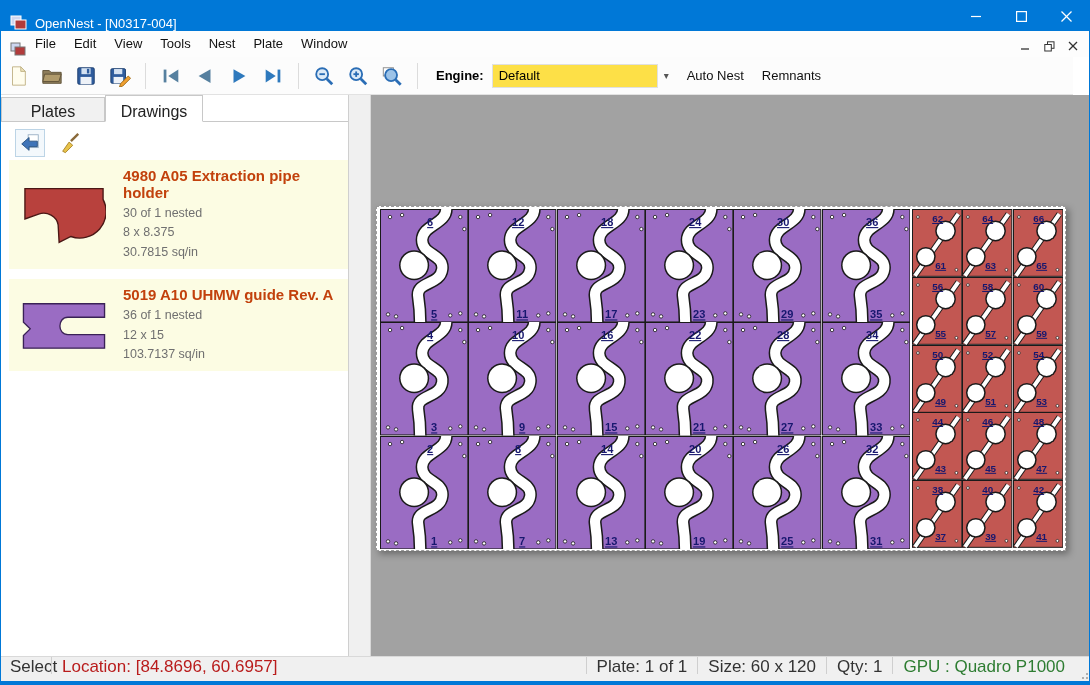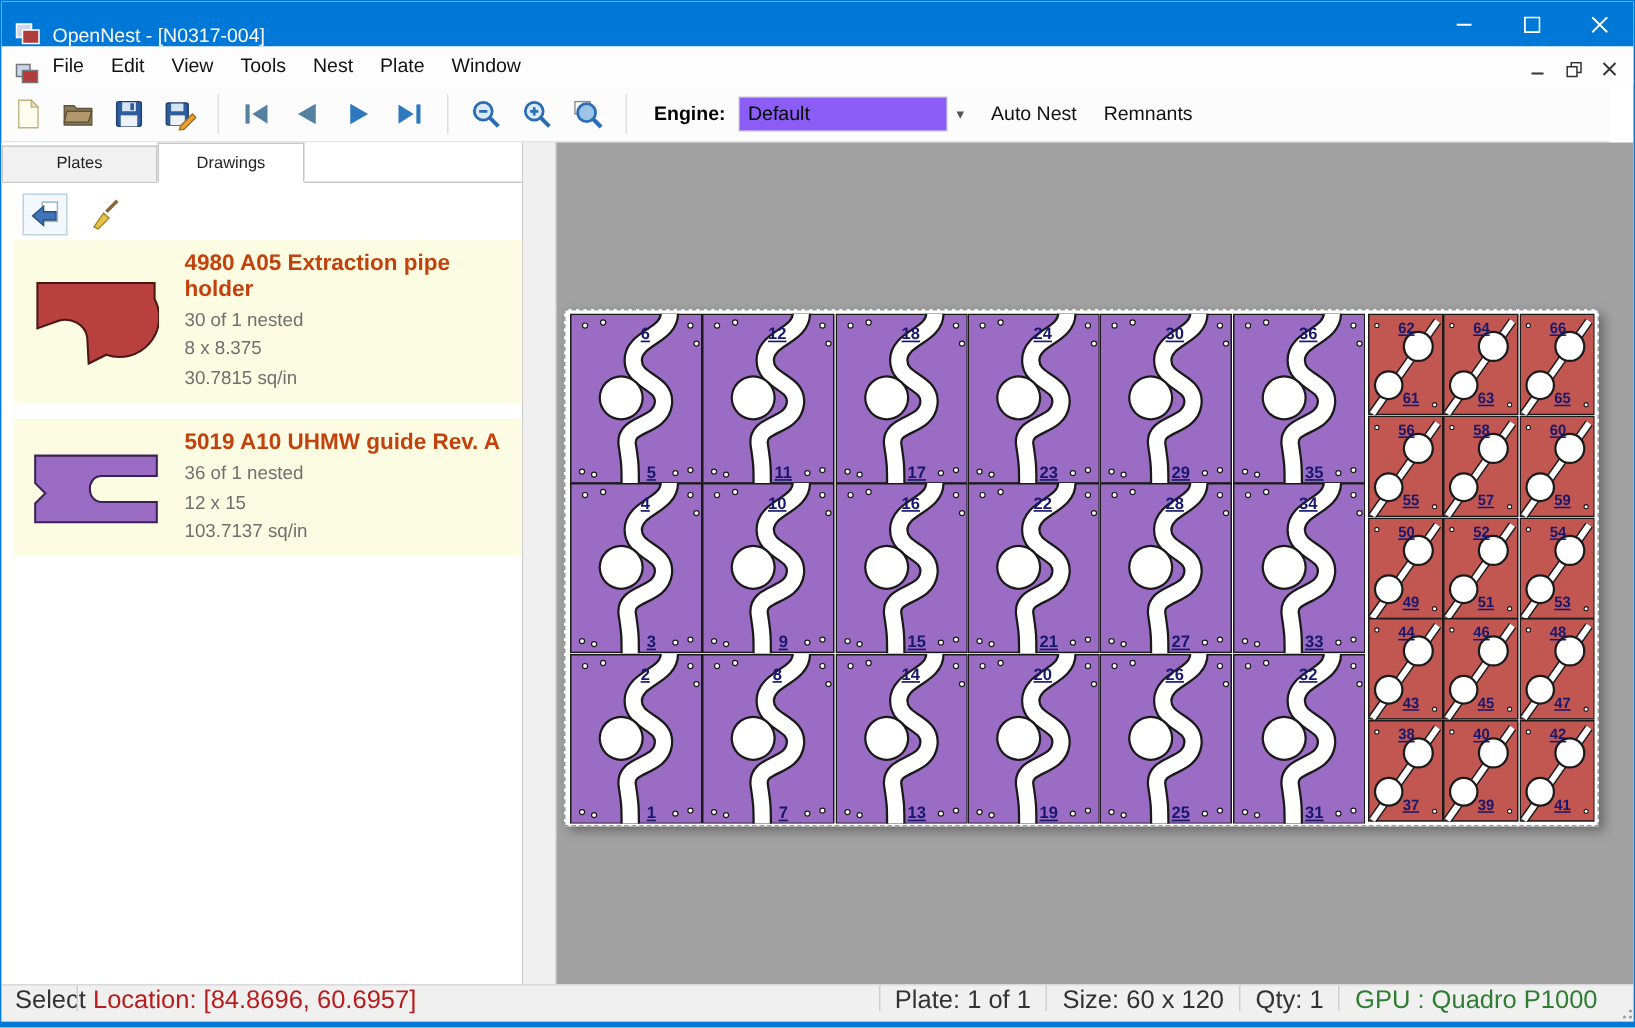--- a/index.html
+++ b/index.html
@@ -24,30 +24,30 @@
   .menubar .spacer { flex:1; }
   .mdi-btn { width:24px; height:22px; display:flex; align-items:center; justify-content:center; }
   .mdi-btn:last-child { margin-right:4px; }
   
   .toolbar { position:absolute; left:0; top:56px; right:16px; height:38px; background:#fcfcfc;
     border-bottom:1px solid #e2e2e2; display:flex; align-items:center; font-size:13px; }
   .tb-btn { width:30px; height:30px; margin:0 2px; display:flex; align-items:center; justify-content:center; }
   .tb-btn svg { width:22px; height:22px; }
   .tb-sep { width:1px; height:26px; background:#dcdcdc; margin:0 8px; }
   .engine-label { font-weight:bold; margin:0 8px 0 10px; }
-  .engine-combo { width:140px; height:24px; background:#8b5cf6; border:1px solid #e0e0e0;
+  .engine-combo { width:166px; height:24px; background:#fde047; border:1px solid #e0e0e0;
     display:flex; align-items:center; padding:0 6px; }
   .engine-combo .val { flex:1; }
   .combo-caret { color:#555; font-size:10px; }
   .tb-text { margin-left:18px; color:#111; cursor:default; }
   
   .sidepanel { position:absolute; left:0; top:94px; width:348px; bottom:25px; background:#fff;
     border-right:1px solid #cfcfcf; }
   .tabbar { display:flex; height:27px; border-bottom:1px solid #c8c8c8; background:#fff; }
-  .tab { padding:5px 0 0 0; width:104px; text-align:center; font-size:11px; border:1px solid #c8c8c8;
+  .tab { padding:5px 0 0 0; width:104px; text-align:center; font-size:16px; border:1px solid #c8c8c8;
     background:#f1f1f1; color:#222; margin-top:2px; border-bottom:none; }
   .tab.active { background:#fff; margin-top:0; padding-top:7px; position:relative; z-index:2;
     border-bottom:1px solid #fff; margin-bottom:-1px; width:98px; }
   .panel-toolbar { height:36px; padding:5px 0 0 14px; display:flex; gap:10px; align-items:center; }
   .icon-btn { width:30px; height:28px; display:flex; align-items:center; justify-content:center; }
   .icon-btn.boxed { border:1px solid #bcd4e6; background:#f3f8fc; }
   .icon-btn svg { width:22px; height:22px; }
   .part-item { display:flex; align-items:center; gap:12px; background:var(--item_bg,#fcfce3);
     padding:7px 8px; margin:2px 0 10px 8px; }
   .thumb { width:94px; display:flex; justify-content:center; }

